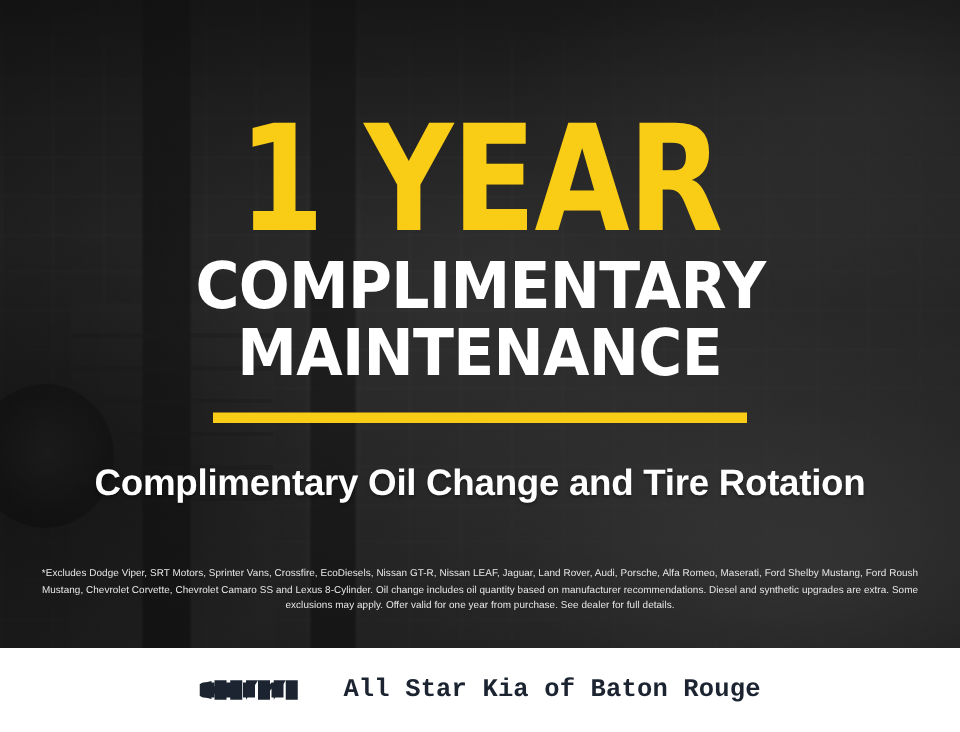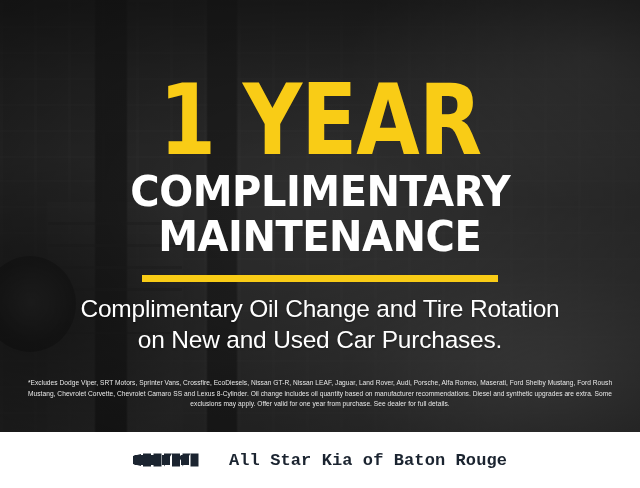--- a/index.html
+++ b/index.html
@@ -153,22 +153,22 @@
     width: 356px;
     height: 7px;
     background: #F9CC16;
     margin-top: 17px;
   }
 
   .body-copy {
     color: #ffffff;
     font-size: 24.5px;
     line-height: 1.24;
-    font-weight: 400;
-    margin-top: 12px;
+    font-weight: 700;
+    margin-top: 26px;
     letter-spacing: -0.2px;
     text-shadow: 0 1px 2px rgba(0,0,0,0.35);
   }
 
   .disclaimer {
     position: absolute;
     left: 18px;
     right: 18px;
     top: 378px;
     color: #e8e8e8;
@@ -217,21 +217,20 @@
 
     <div class="content">
       <div class="headline-year">1 YEAR</div>
       <div class="headline-sub line1">COMPLIMENTARY</div>
       <div class="headline-sub line2">MAINTENANCE</div>
 
       <div class="divider"></div>
 
       <div class="body-copy">
         <div>Complimentary Oil Change and Tire Rotation</div>
-        <div>on New and Used Car Purchases.</div>
       </div>
     </div>
 
     <div class="disclaimer">*Excludes Dodge Viper, SRT Motors, Sprinter Vans, Crossfire, EcoDiesels, Nissan GT-R, Nissan LEAF, Jaguar, Land Rover, Audi, Porsche, Alfa Romeo, Maserati, Ford Shelby Mustang, Ford Roush Mustang, Chevrolet Corvette, Chevrolet Camaro SS and Lexus 8-Cylinder. Oil change includes oil quantity based on manufacturer recommendations. Diesel and synthetic upgrades are extra. Some exclusions may apply. Offer valid for one year from purchase. See dealer for full details.</div>
   </div>
 
   <div class="footer">
     <span>
       <svg class="kia-logo" width="78" height="22" viewBox="0 0 156 44" aria-hidden="true">
         <g fill="#1B2430">

